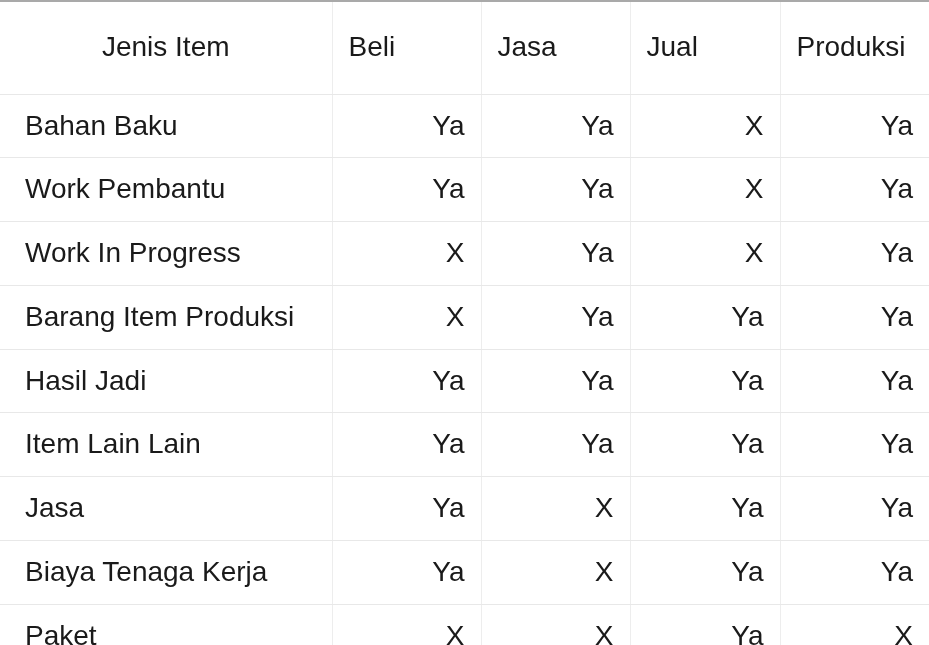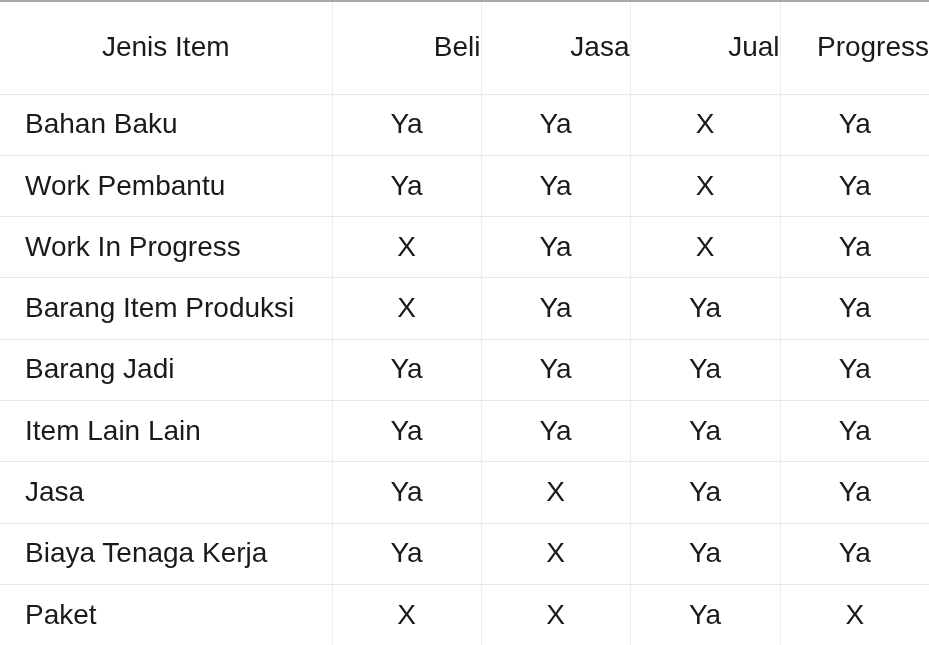--- a/index.html
+++ b/index.html
@@ -33,67 +33,67 @@
   tbody tr.data-row   { height: 61.3px; }
 
   .matrix-table th,
   .matrix-table td {
     border-bottom: 1px solid #e8e8e8;
     border-right: 1px solid #ededed;
     color: #1a1a1a;
     font-weight: normal;
     font-size: 28px;
     line-height: 1.1;
-    padding: 0;
+    padding: 16px;
     vertical-align: middle;
     white-space: nowrap;
   }
 
   .matrix-table th:last-child,
   .matrix-table td:last-child {
     border-right: none;
   }
 
   tbody tr.data-row:last-child td {
     border-bottom: none;
   }
 
   
   th.head-label {
     text-align: center;
   }
   th.head-value {
-    text-align: right;
+    text-align: left;
   }
   td.cell-label {
     text-align: left;
     padding-left: 25px;
   }
   td.cell-value {
-    text-align: center;
+    text-align: right;
   }
 </style>
 </head>
 <body>
 
 <table class="matrix-table">
   <colgroup>
     <col class="col-label">
     <col class="col-beli">
     <col class="col-stock">
     <col class="col-jual">
     <col class="col-produksi">
   </colgroup>
   <thead>
     <tr class="header-row">
       <th class="head-label">Jenis Item</th>
       <th class="head-value">Beli</th>
       <th class="head-value">Jasa</th>
       <th class="head-value">Jual</th>
-      <th class="head-value">Progress</th>
+      <th class="head-value">Produksi</th>
     </tr>
   </thead>
   <tbody>
     <tr class="data-row">
       <td class="cell-label">Bahan Baku</td>
       <td class="cell-value">Ya</td>
       <td class="cell-value">Ya</td>
       <td class="cell-value">X</td>
       <td class="cell-value">Ya</td>
     </tr>
@@ -112,21 +112,21 @@
       <td class="cell-value">Ya</td>
     </tr>
     <tr class="data-row">
       <td class="cell-label">Barang Item Produksi</td>
       <td class="cell-value">X</td>
       <td class="cell-value">Ya</td>
       <td class="cell-value">Ya</td>
       <td class="cell-value">Ya</td>
     </tr>
     <tr class="data-row">
-      <td class="cell-label">Barang Jadi</td>
+      <td class="cell-label">Hasil Jadi</td>
       <td class="cell-value">Ya</td>
       <td class="cell-value">Ya</td>
       <td class="cell-value">Ya</td>
       <td class="cell-value">Ya</td>
     </tr>
     <tr class="data-row">
       <td class="cell-label">Item Lain Lain</td>
       <td class="cell-value">Ya</td>
       <td class="cell-value">Ya</td>
       <td class="cell-value">Ya</td>

